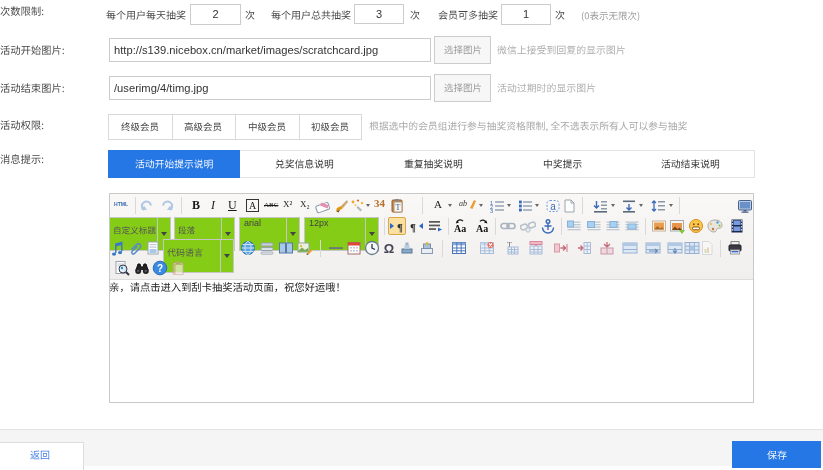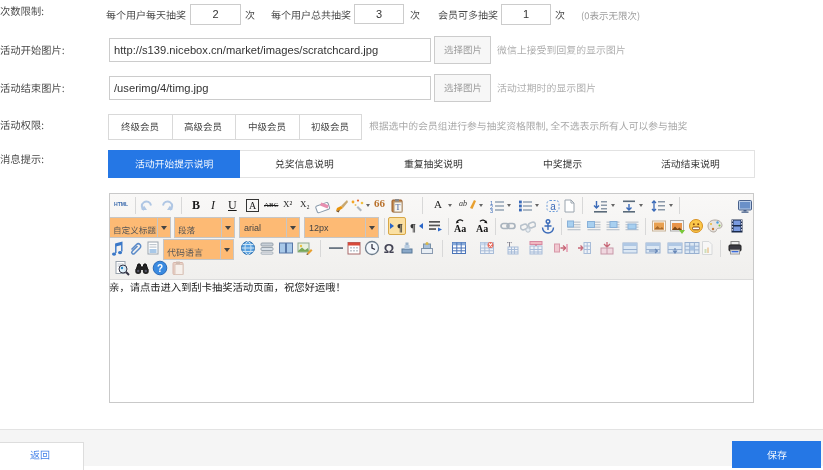--- a/index.html
+++ b/index.html
@@ -1,19 +1,19 @@
 <!DOCTYPE html>
 <html><head><meta charset="utf-8"><style>
 *{margin:0;padding:0;box-sizing:border-box}
 body{width:823px;height:470px;position:relative;font-family:"Liberation Sans",sans-serif;background:#fff;overflow:hidden}
 .abs{position:absolute}
 .inp{position:absolute;background:#fff;border:1px solid #ccc}
 .num{position:absolute;font-size:11px;color:#333;text-align:center;line-height:21px}
 .lat{position:absolute;font-size:11.2px;color:#333}
-.dd{display:flex;align-items:center;height:21px;background:#fdba74;border:1px solid #c6c6c6;flex:none;position:relative}
+.dd{display:flex;height:34px;background:#84cc16;border:1px solid #c6c6c6;flex:none;position:relative}
 .dd .cap{width:13px;height:100%;border-left:1px solid #c6c6c6;display:flex;align-items:center;justify-content:center;margin-left:auto}
 .car{width:0;height:0;border-left:3px solid transparent;border-right:3px solid transparent;border-top:4px solid #444}
 .car2{width:0;height:0;border-left:2.5px solid transparent;border-right:2.5px solid transparent;border-top:3.5px solid #666;margin-left:2px}
 </style></head><body>
 <svg style="position:absolute;left:0.0px;top:5.7px;" width="44.1" height="10.9" viewBox="0 -9.06 44.1 10.9">
     <path d="M0.6 -7.4C1.3 -7 2.2 -6.4 2.6 -6L3.1 -6.6C2.6 -7 1.8 -7.6 1.1 -7.9ZM0.4 -0.8 1.1 -0.2C1.8 -1.1 2.6 -2.3 3.2 -3.4L2.6 -3.9C1.9 -2.8 1 -1.5 0.4 -0.8ZM4.7 -8.7C4.3 -7 3.8 -5.4 3 -4.4C3.2 -4.3 3.6 -4.1 3.7 -4C4.1 -4.5 4.5 -5.3 4.8 -6.1H8.6C8.4 -5.4 8.1 -4.6 7.9 -4.2C8 -4.1 8.4 -3.9 8.5 -3.8C8.9 -4.5 9.3 -5.6 9.6 -6.6L9 -6.9L8.9 -6.9H5.1C5.2 -7.4 5.4 -8 5.5 -8.5ZM5.9 -5.6V-5C5.9 -3.5 5.6 -1.3 2.5 0.3C2.7 0.4 2.9 0.7 3.1 0.9C5.1 -0.2 6 -1.5 6.4 -2.7C7 -1.1 7.9 0.1 9.4 0.8C9.5 0.5 9.7 0.2 9.9 0.1C8.1 -0.6 7.1 -2.2 6.7 -4.2C6.7 -4.5 6.7 -4.7 6.7 -5V-5.6Z M14.9 -8.5C14.7 -8.1 14.3 -7.4 14.1 -7.1L14.6 -6.8C14.9 -7.2 15.2 -7.7 15.5 -8.2ZM11.2 -8.2C11.5 -7.7 11.8 -7.2 11.8 -6.8L12.4 -7.1C12.3 -7.4 12.1 -8 11.8 -8.4ZM14.5 -2.7C14.3 -2.1 14 -1.7 13.6 -1.3C13.2 -1.5 12.8 -1.7 12.4 -1.9C12.5 -2.1 12.7 -2.4 12.8 -2.7ZM11.4 -1.6C11.9 -1.4 12.5 -1.1 13 -0.9C12.4 -0.4 11.6 -0.1 10.7 0.1C10.9 0.3 11 0.6 11.1 0.7C12 0.5 12.9 0.1 13.7 -0.5C14 -0.3 14.3 -0.1 14.5 0.1L15 -0.4C14.8 -0.6 14.5 -0.8 14.2 -1C14.7 -1.6 15.1 -2.3 15.4 -3.2L15 -3.4L14.9 -3.3H13.2L13.4 -3.9L12.7 -4C12.6 -3.8 12.5 -3.6 12.4 -3.3H11V-2.7H12.1C11.9 -2.3 11.6 -1.9 11.4 -1.6ZM12.9 -8.7V-6.7H10.8V-6.1H12.7C12.2 -5.4 11.4 -4.8 10.7 -4.5C10.9 -4.3 11 -4.1 11.1 -3.9C11.8 -4.2 12.4 -4.8 12.9 -5.4V-4.2H13.7V-5.6C14.2 -5.2 14.8 -4.7 15 -4.5L15.5 -5C15.2 -5.2 14.3 -5.8 13.8 -6.1H15.8V-6.7H13.7V-8.7ZM16.8 -8.6C16.5 -6.8 16.1 -5 15.3 -3.9C15.4 -3.8 15.7 -3.6 15.8 -3.5C16.1 -3.9 16.3 -4.3 16.5 -4.8C16.8 -3.8 17.1 -2.9 17.4 -2C16.9 -1.1 16.1 -0.3 14.9 0.2C15.1 0.4 15.3 0.7 15.4 0.9C16.4 0.3 17.2 -0.4 17.8 -1.3C18.3 -0.5 19 0.2 19.8 0.7C19.9 0.5 20.1 0.3 20.3 0.1C19.4 -0.3 18.8 -1.1 18.2 -2C18.8 -3.1 19.1 -4.4 19.4 -5.9H20.1V-6.7H17.1C17.3 -7.2 17.4 -7.8 17.5 -8.5ZM18.6 -5.9C18.5 -4.7 18.2 -3.7 17.8 -2.8C17.5 -3.8 17.2 -4.8 17 -5.9Z M21.5 -8.2V0.8H22.2V-7.5H23.7C23.5 -6.8 23.2 -5.9 22.9 -5.2C23.7 -4.4 23.8 -3.7 23.8 -3.1C23.8 -2.8 23.8 -2.5 23.6 -2.4C23.5 -2.3 23.4 -2.3 23.3 -2.3C23.1 -2.3 22.9 -2.3 22.7 -2.3C22.8 -2.1 22.9 -1.8 22.9 -1.6C23.1 -1.6 23.4 -1.6 23.6 -1.6C23.8 -1.7 24 -1.7 24.1 -1.8C24.4 -2 24.5 -2.5 24.5 -3C24.5 -3.7 24.4 -4.4 23.6 -5.3C24 -6.1 24.3 -7.1 24.6 -8L24.1 -8.3L24 -8.2ZM29 -5.6V-4.3H25.9V-5.6ZM29 -6.3H25.9V-7.5H29ZM25.1 0.8C25.3 0.7 25.6 0.6 27.8 0C27.7 -0.2 27.7 -0.5 27.7 -0.7L25.9 -0.3V-3.7H26.9C27.4 -1.6 28.4 -0 30 0.8C30.1 0.5 30.4 0.2 30.5 0.1C29.7 -0.3 29 -0.8 28.5 -1.6C29.1 -1.9 29.8 -2.4 30.3 -2.8L29.8 -3.3C29.4 -3 28.7 -2.5 28.2 -2.1C27.9 -2.6 27.7 -3.1 27.6 -3.7H29.7V-8.2H25.2V-0.5C25.2 -0.1 24.9 0.1 24.8 0.2C24.9 0.3 25.1 0.6 25.1 0.8Z M37.9 -7.7V-2H38.6V-7.7ZM39.7 -8.5V-0.2C39.7 -0.1 39.6 -0 39.5 -0C39.3 -0 38.7 -0 38.1 -0C38.2 0.2 38.3 0.6 38.4 0.8C39.1 0.8 39.7 0.8 40 0.6C40.3 0.5 40.5 0.3 40.5 -0.2V-8.5ZM32.4 -8.4C32.1 -7.4 31.8 -6.4 31.3 -5.7C31.5 -5.6 31.9 -5.5 32 -5.4C32.2 -5.7 32.4 -6.1 32.5 -6.5H33.9V-5.4H31.4V-4.7H33.9V-3.6H31.8V-0H32.5V-2.9H33.9V0.8H34.6V-2.9H36.1V-0.8C36.1 -0.7 36 -0.7 35.9 -0.7C35.8 -0.6 35.5 -0.6 35 -0.7C35.1 -0.5 35.2 -0.2 35.2 0C35.8 0 36.2 0 36.4 -0.1C36.7 -0.2 36.8 -0.4 36.8 -0.8V-3.6H34.6V-4.7H37.1V-5.4H34.6V-6.5H36.7V-7.2H34.6V-8.6H33.9V-7.2H32.8C32.9 -7.5 33 -7.9 33.1 -8.3Z M42.6 -4C43 -4 43.3 -4.3 43.3 -4.7C43.3 -5.2 43 -5.5 42.6 -5.5C42.3 -5.5 42 -5.2 42 -4.7C42 -4.3 42.3 -4 42.6 -4ZM42.6 0.1C43 0.1 43.3 -0.2 43.3 -0.6C43.3 -1 43 -1.3 42.6 -1.3C42.3 -1.3 42 -1 42 -0.6C42 -0.2 42.3 0.1 42.6 0.1Z" fill="#474747"></path>
   </svg>
 <svg style="position:absolute;left:106.0px;top:10.2px;" width="80.0" height="10.6" viewBox="0 -8.80 80.0 10.6">
     <path d="M3.9 -4.6C4.5 -4.3 5.3 -3.8 5.7 -3.5H2.7L2.9 -5H7.5L7.4 -3.5H5.7L6.2 -3.9C5.8 -4.3 5 -4.7 4.3 -5ZM0.4 -3.5V-2.8H1.9C1.7 -1.9 1.6 -1.1 1.5 -0.5H1.9L7.2 -0.5C7.1 -0.2 7.1 -0 7 0.1C6.9 0.2 6.8 0.2 6.6 0.2C6.4 0.2 6 0.2 5.5 0.2C5.6 0.3 5.7 0.6 5.7 0.8C6.2 0.8 6.7 0.8 7 0.8C7.3 0.8 7.5 0.7 7.7 0.4C7.8 0.3 7.9 -0 8 -0.5H9.2V-1.2H8C8.1 -1.6 8.1 -2.1 8.2 -2.8H9.6V-3.5H8.2L8.2 -5.3C8.2 -5.4 8.3 -5.7 8.3 -5.7H2.2C2.2 -5 2.1 -4.2 1.9 -3.5ZM7.3 -1.2H5.6L6 -1.6C5.6 -2 4.8 -2.5 4.1 -2.8H7.4C7.4 -2.1 7.3 -1.6 7.3 -1.2ZM3.6 -2.4C4.3 -2.1 5 -1.6 5.5 -1.2H2.4L2.6 -2.8H4.1ZM2.7 -8.5C2.2 -7.2 1.3 -5.9 0.4 -5.1C0.6 -5 0.9 -4.8 1.1 -4.7C1.6 -5.2 2.2 -5.9 2.6 -6.7H9.2V-7.4H3C3.2 -7.7 3.3 -8 3.5 -8.2Z M14.6 -5.5V0.8H15.4V-5.5ZM15.1 -8.4C14.1 -6.7 12.2 -5.3 10.3 -4.5C10.6 -4.3 10.8 -4 10.9 -3.8C12.4 -4.5 13.9 -5.7 15 -7.1C16.3 -5.5 17.7 -4.5 19.1 -3.8C19.3 -4 19.5 -4.3 19.7 -4.4C18.1 -5.2 16.7 -6.1 15.4 -7.7L15.7 -8.1Z M21.5 -7.7V-4.1C21.5 -2.7 21.4 -0.9 20.3 0.4C20.5 0.5 20.8 0.7 20.9 0.8C21.7 0 22 -1.2 22.2 -2.3H24.7V0.7H25.4V-2.3H28.1V-0.2C28.1 -0 28.1 0 27.9 0C27.7 0 27 0.1 26.3 0C26.4 0.2 26.5 0.6 26.6 0.7C27.5 0.8 28.1 0.7 28.4 0.6C28.8 0.5 28.9 0.3 28.9 -0.2V-7.7ZM22.3 -7H24.7V-5.4H22.3ZM28.1 -7V-5.4H25.4V-7ZM22.3 -4.7H24.7V-3H22.2C22.3 -3.4 22.3 -3.7 22.3 -4.1ZM28.1 -4.7V-3H25.4V-4.7Z M32.5 -6.2H37.7V-4.1H32.5L32.5 -4.7ZM34.4 -8.3C34.6 -7.8 34.8 -7.3 35 -6.9H31.7V-4.7C31.7 -3.2 31.6 -1.1 30.3 0.4C30.5 0.5 30.9 0.7 31 0.9C32 -0.3 32.3 -2 32.4 -3.4H37.7V-2.8H38.5V-6.9H35.3L35.7 -7C35.6 -7.4 35.4 -8 35.1 -8.4Z M43.9 -4.6C44.5 -4.3 45.3 -3.8 45.7 -3.5H42.7L42.9 -5H47.5L47.4 -3.5H45.7L46.2 -3.9C45.8 -4.3 45 -4.7 44.3 -5ZM40.4 -3.5V-2.8H41.9C41.7 -1.9 41.6 -1.1 41.5 -0.5H41.9L47.2 -0.5C47.1 -0.2 47.1 -0 47 0.1C46.9 0.2 46.8 0.2 46.6 0.2C46.4 0.2 46 0.2 45.5 0.2C45.6 0.3 45.6 0.6 45.7 0.8C46.1 0.8 46.7 0.8 47 0.8C47.3 0.8 47.5 0.7 47.7 0.4C47.8 0.3 47.9 -0 48 -0.5H49.2V-1.2H48C48.1 -1.6 48.1 -2.1 48.1 -2.8H49.6V-3.5H48.2L48.2 -5.3C48.2 -5.4 48.3 -5.7 48.3 -5.7H42.2C42.2 -5 42.1 -4.2 42 -3.5ZM47.3 -1.2H45.6L46 -1.6C45.6 -2 44.8 -2.5 44.1 -2.8H47.4C47.4 -2.1 47.3 -1.6 47.3 -1.2ZM43.6 -2.4C44.3 -2.1 45 -1.6 45.5 -1.2H42.4L42.6 -2.8H44.1ZM42.7 -8.5C42.2 -7.2 41.3 -5.9 40.4 -5.1C40.6 -5 40.9 -4.8 41.1 -4.7C41.6 -5.2 42.2 -5.9 42.6 -6.7H49.2V-7.4H43C43.2 -7.7 43.3 -8 43.5 -8.2Z M50.7 -4.5V-3.8H54.3C54 -2.4 53 -0.9 50.4 0.1C50.6 0.3 50.8 0.6 50.9 0.8C53.5 -0.3 54.5 -1.8 55 -3.2C55.8 -1.3 57.1 0.1 59.1 0.8C59.3 0.6 59.5 0.3 59.7 0.1C57.6 -0.5 56.2 -1.9 55.5 -3.8H59.4V-4.5H55.3C55.3 -4.9 55.3 -5.3 55.3 -5.7V-6.9H58.9V-7.6H51V-6.9H54.5V-5.7C54.5 -5.3 54.5 -4.9 54.5 -4.5Z M61.8 -8.4V-6.4H60.4V-5.7H61.8V-3.5L60.3 -3.1L60.5 -2.4L61.8 -2.8V-0.1C61.8 0.1 61.8 0.1 61.6 0.1C61.5 0.1 61.1 0.1 60.6 0.1C60.7 0.3 60.8 0.6 60.9 0.8C61.5 0.8 61.9 0.8 62.2 0.7C62.4 0.6 62.5 0.4 62.5 -0.1V-3L63.8 -3.4L63.7 -4L62.5 -3.7V-5.7H63.6V-6.4H62.5V-8.4ZM64.7 -2.7H66.3V-0.7H64.7ZM64.7 -3.4V-5.4H66.3V-3.4ZM68.7 -2.7V-0.7H67V-2.7ZM68.7 -3.4H67V-5.4H68.7ZM66.3 -8.4V-6.1H64V0.8H64.7V0.1H68.7V0.7H69.4V-6.1H67V-8.4Z M70.7 -7.6C71.1 -7.1 71.5 -6.4 71.7 -6L72.3 -6.3C72.1 -6.8 71.7 -7.4 71.3 -7.9ZM74.6 -3.5C74.6 -3.2 74.6 -3 74.5 -2.7H70.6V-2.1H74.3C73.8 -1 72.8 -0.2 70.4 0.2C70.6 0.3 70.7 0.6 70.8 0.8C73.3 0.4 74.4 -0.5 75 -1.8C75.7 -0.3 77.1 0.4 79.2 0.7C79.2 0.5 79.4 0.2 79.6 0.1C77.6 -0.1 76.2 -0.8 75.6 -2.1H79.4V-2.7H75.3C75.3 -3 75.4 -3.2 75.4 -3.5ZM70.5 -4.7 70.8 -4.1C71.4 -4.4 72.1 -4.8 72.8 -5.2V-3.5H73.5V-8.4H72.8V-5.9C71.9 -5.4 71.1 -5 70.5 -4.7ZM76 -8.4C75.6 -7.7 74.8 -6.9 73.9 -6.4C74 -6.3 74.3 -6 74.4 -5.9C74.9 -6.1 75.3 -6.5 75.7 -6.9H78.5C78.2 -6.2 77.6 -5.6 77 -5.2C76.6 -5.6 76.1 -6 75.7 -6.4L75.1 -6.1C75.6 -5.7 76 -5.2 76.4 -4.9C75.6 -4.5 74.7 -4.3 73.8 -4.1C73.9 -4 74.1 -3.7 74.2 -3.5C76.7 -4 78.7 -4.9 79.5 -7.4L79 -7.6L78.9 -7.5H76.3C76.4 -7.8 76.6 -8 76.7 -8.2Z" fill="#474747"></path>
   </svg>
@@ -137,21 +137,21 @@
       <path d="M3 13 L7 12 L5.5 14.5 Z" fill="#704818"></path>
     </svg></div>
 <div style="position:absolute;left:349.0px;top:197.5px;width:16px;height:16px"><svg width="16" height="16" viewBox="0 0 16 16">
       <circle cx="4" cy="4" r="1.4" fill="#f5a623"></circle>
       <circle cx="9" cy="2.6" r="1.1" fill="#e86a2a"></circle>
       <circle cx="13" cy="5" r="1.3" fill="#f0c040"></circle>
       <circle cx="6.5" cy="7" r="1" fill="#e8c06a"></circle>
       <path d="M9 8 L13 12 L11.5 13.5 L7.5 9.5 Z" fill="#b0b8c0"></path>
     </svg></div>
 <div class="car2" style="position:absolute;left:366.0px;top:203.8px;margin:0"></div>
-<div style="position:absolute;left:374.0px;top:196.5px;font-size:11px;font-family:&quot;Liberation Serif&quot;,serif;font-weight:bold;color:#b9722d">66</div>
+<div style="position:absolute;left:374.0px;top:196.5px;font-size:11px;font-family:&quot;Liberation Serif&quot;,serif;font-weight:bold;color:#b9722d">34</div>
 <div style="position:absolute;left:389.0px;top:197.5px;width:16px;height:16px"><svg width="16" height="16" viewBox="0 0 16 16">
       <rect x="3" y="2" width="10" height="12" rx="1" fill="#c8874a" stroke="#985c28"></rect>
       <rect x="5" y="4" width="8" height="10" fill="#f8f4ee" stroke="#b09878"></rect>
       <text x="9" y="12" font-size="8" font-family="Liberation Serif,serif" fill="#335599" text-anchor="middle">T</text>
       <rect x="6" y="1" width="4" height="2.5" fill="#888"></rect>
     </svg></div>
 <div style="position:absolute;left:422.0px;top:197.0px;width:1px;height:17px;background:#d8d8d8"></div>
 <div style="position:absolute;left:434.0px;top:197.5px;font-size:11px;font-family:&quot;Liberation Serif&quot;,serif;color:#222">A</div>
 <div class="car2" style="position:absolute;left:448.0px;top:203.8px;margin:0"></div>
 <div style="position:absolute;left:459.0px;top:198.5px;font-size:8px;font-family:&quot;Liberation Serif&quot;,serif;font-style:italic;color:#333">ab</div>

